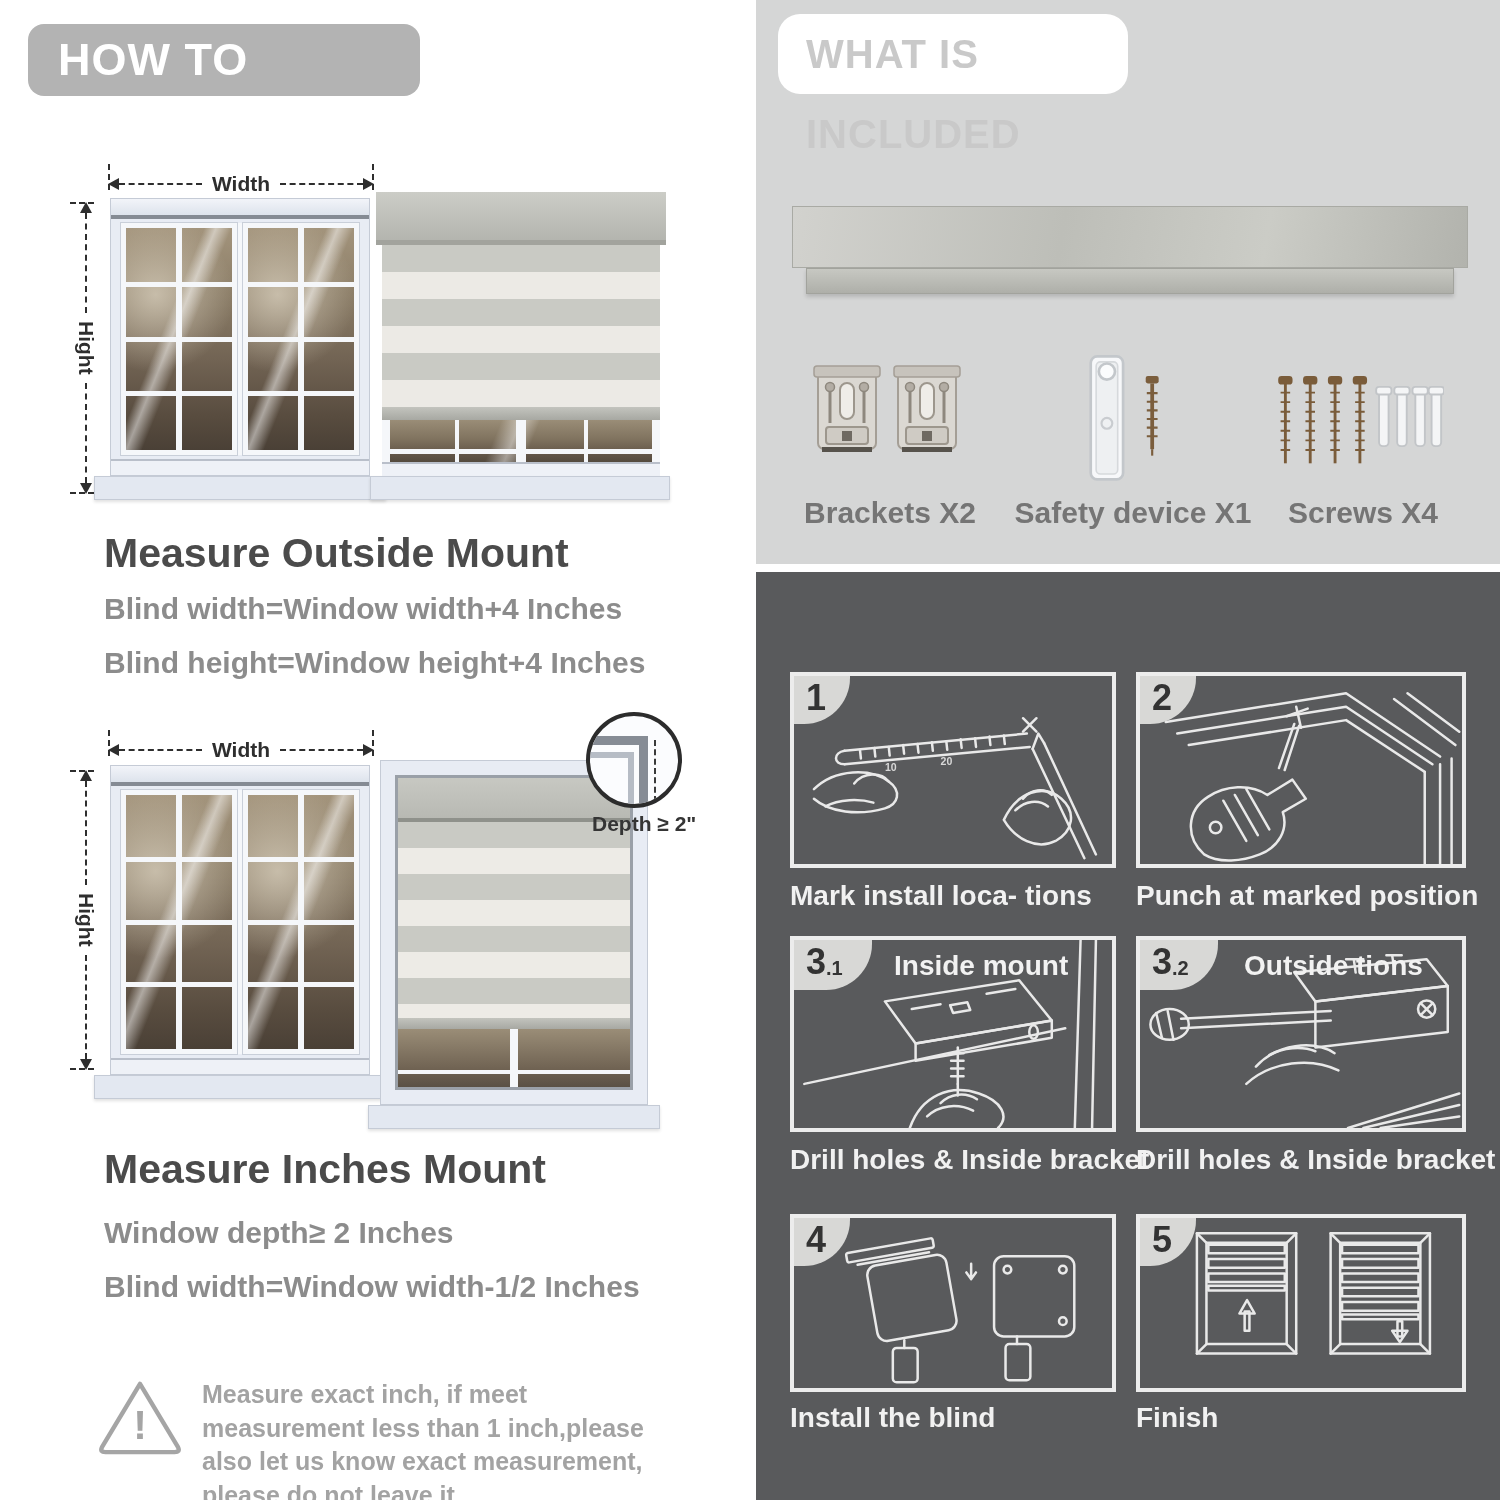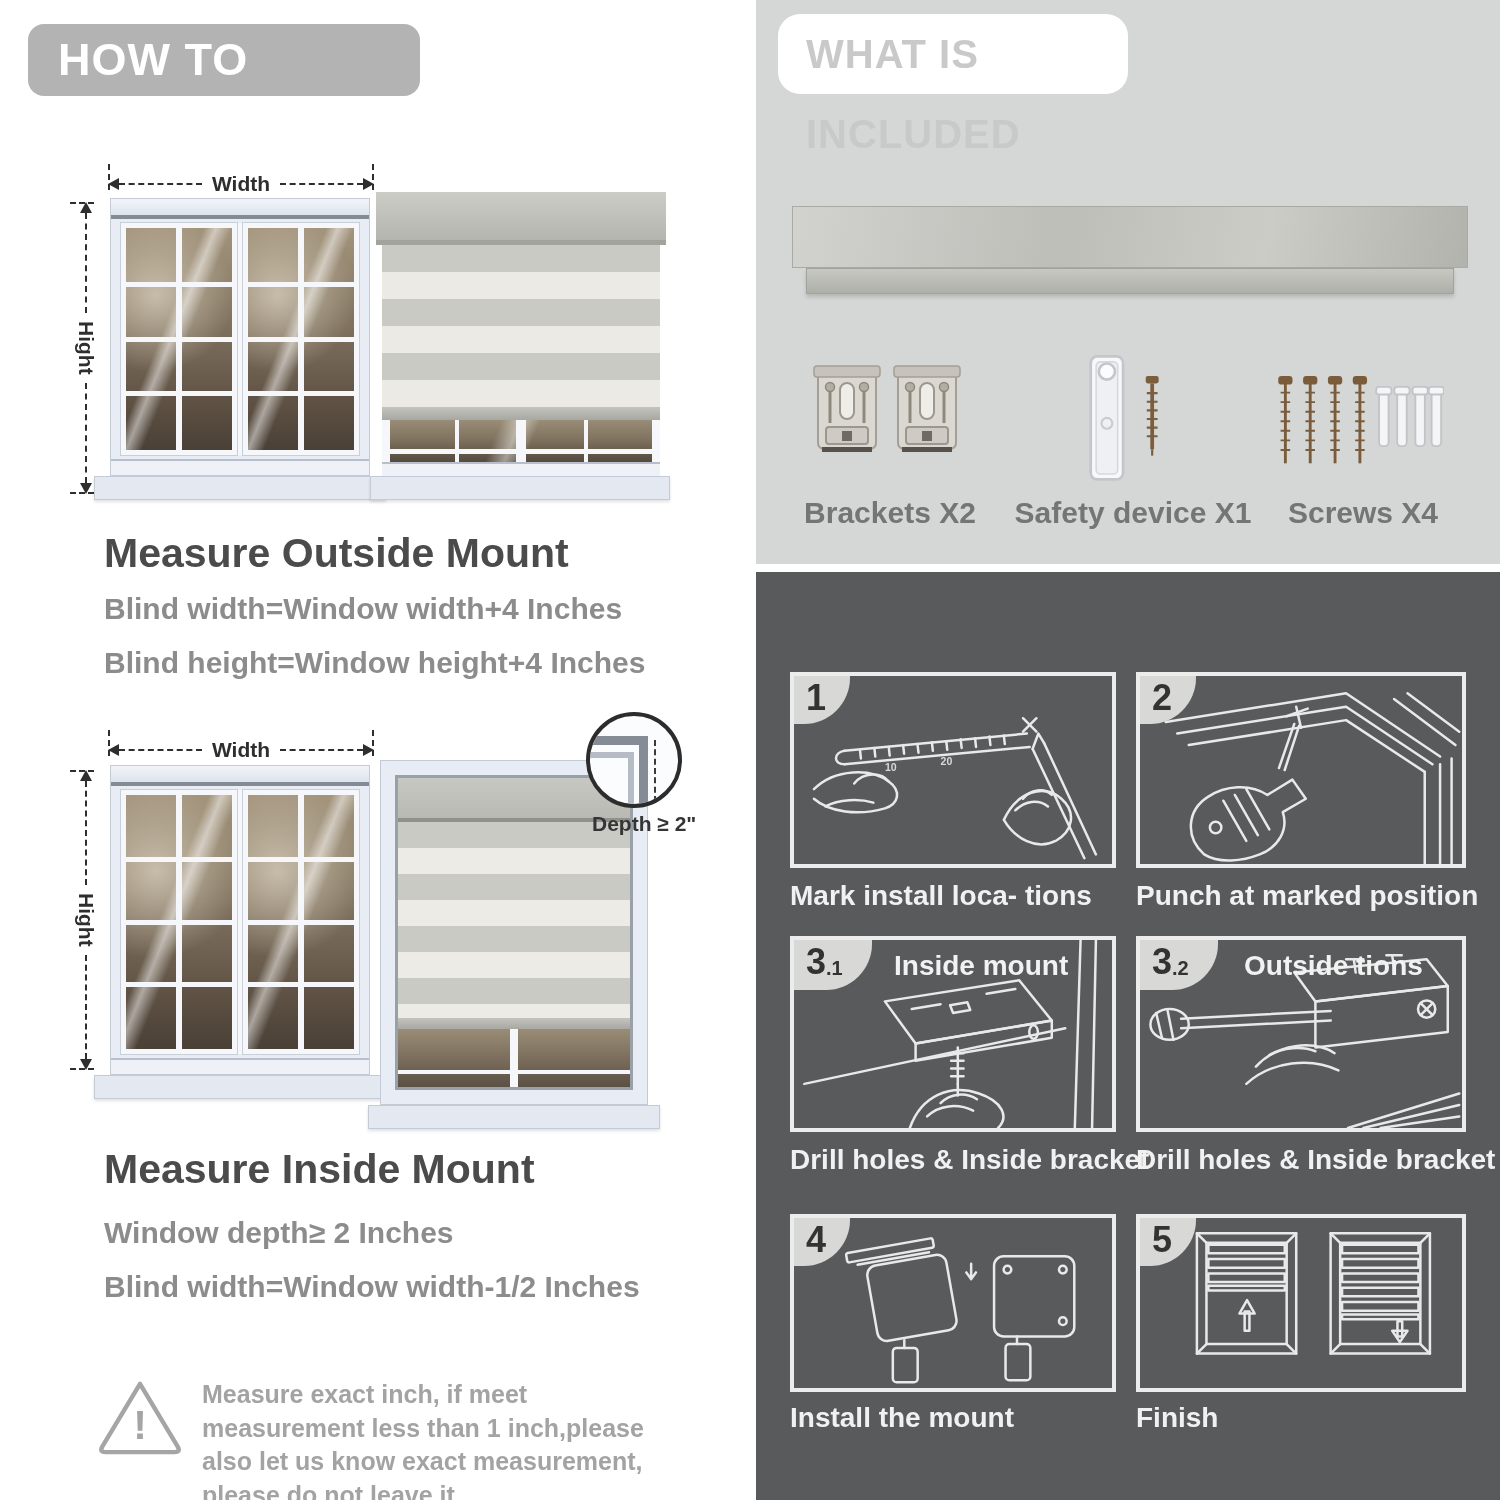--- a/index.html
+++ b/index.html
@@ -203,21 +203,21 @@
   </div>
   <div class="abs wbase" style="left:368px;top:1105px;width:292px;height:24px;"></div>
 
   <div class="abs mag" style="left:586px;top:712px;">
     <div class="mg1"></div>
     <div class="mg2"></div>
     <div class="mgd"></div>
   </div>
   <div class="abs depthlbl" style="left:592px;top:812px;">Depth ≥ 2"</div>
 
-  <div class="abs sect-title" style="left:104px;top:1146px;">Measure Inside Mount</div>
+  <div class="abs sect-title" style="left:104px;top:1146px;">Measure Inches Mount</div>
   <div class="abs sect-line" style="left:104px;top:1216px;">Window depth≥ 2 Inches</div>
   <div class="abs sect-line" style="left:104px;top:1270px;">Blind width=Window width-1/2 Inches</div>
 
   <div class="abs warn" style="left:96px;top:1378px;">
     <svg width="88" height="78" viewBox="0 0 90 80">
       <path d="M45 6 L84 71 Q86.5 76 80.5 76 L9.5 76 Q3.5 76 6 71 Z" fill="none" stroke="#a5a5a5" stroke-width="4.5" stroke-linejoin="round"></path>
       <text x="45" y="63" font-size="42" font-weight="bold" fill="#a5a5a5" text-anchor="middle" font-family="Liberation Sans, sans-serif">!</text>
     </svg>
     <div class="warn-text">Measure exact inch, if meet measurement less than 1 inch,please also let us know exact measurement, please do not leave it</div>
   </div>
@@ -401,21 +401,21 @@
       <circle cx="220" cy="54" r="4"></circle>
         <circle cx="278" cy="54" r="4"></circle>
         <circle cx="278" cy="108" r="4"></circle>
       <path d="M230 124 v8"></path>
       <rect x="218" y="132" width="26" height="38" rx="4"></rect>
     </svg>
     <div class="badge" style="width:56px;height:48px;">
       <span class="bnum">4</span>
     </div>
   </div>
-  <div class="abs caption" style="left:790px;top:1402px;">Install the mount</div>
+  <div class="abs caption" style="left:790px;top:1402px;">Install the blind</div>
 
   <div class="abs stepbox" style="left:1136px;top:1214px;width:330px;height:178px;">
     <svg class="art lineart" viewBox="0 0 330 178">
       <rect x="56" y="16" width="104" height="126"></rect>
       <rect x="66" y="26" width="84" height="106"></rect>
       <path d="M56 16 L66 26 M160 16 L150 26 M56 142 L66 132 M160 142 L150 132"></path>
       <g class="fillart">
         <rect x="68" y="28" width="80" height="9"></rect>
           <rect x="68" y="43" width="80" height="9"></rect>
         <rect x="68" y="58" width="80" height="9"></rect>

